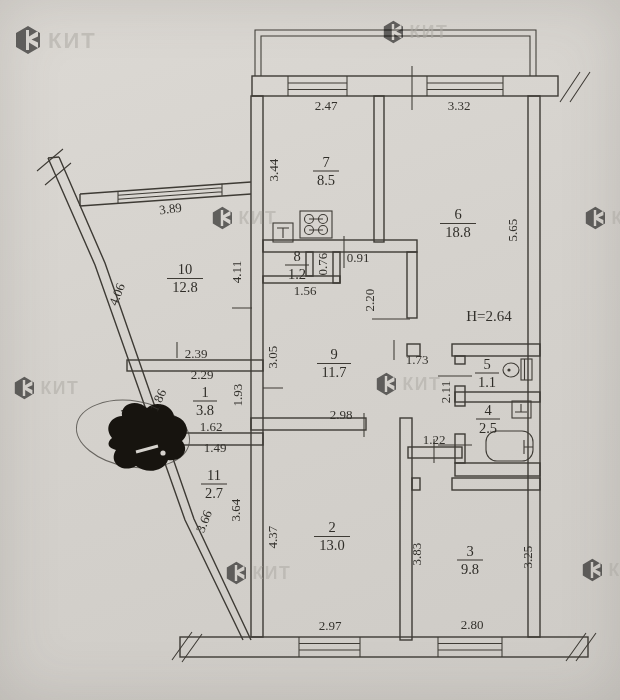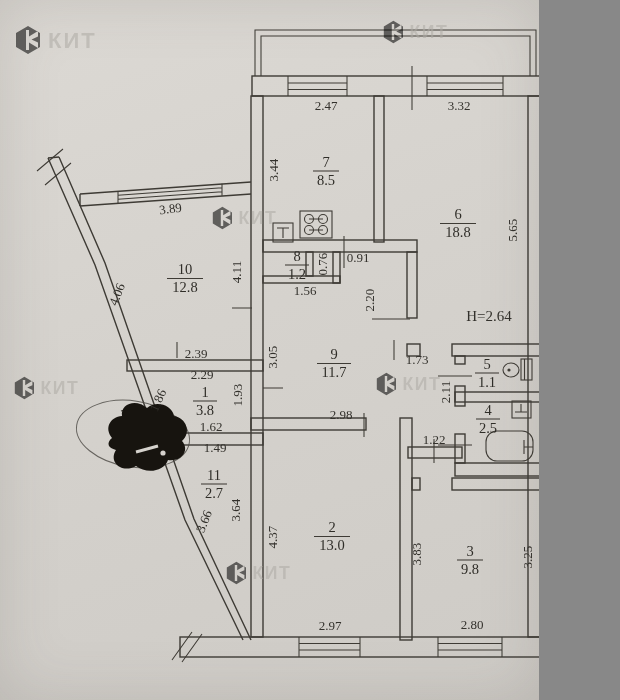--- a/index.html
+++ b/index.html
@@ -1,17 +1,17 @@
 <!DOCTYPE html>
 <html><head>
 <meta charset="utf-8">
 <style>
   html,body{margin:0;padding:0;background:#888;}
   .screen{
-    width:539px;height:700px;position:relative;overflow:hidden;
+    width:620px;height:700px;position:relative;overflow:hidden;
     background:linear-gradient(160deg,#dcd9d4 0%,#d5d2cd 45%,#cecbc6 100%);
     box-shadow:inset 0 0 60px rgba(90,85,75,.18);
     font-family:"Liberation Serif", serif;
   }
   svg{position:absolute;left:0;top:0;}
   .w{fill:none;stroke:#3e3b35;stroke-width:1.4;}
   .tl{fill:none;stroke:#3e3b35;stroke-width:1.05;}
   .fx{fill:none;stroke:#3e3b35;stroke-width:1.1;}
   .dim{font:13px "Liberation Serif", serif;fill:#33312c;text-anchor:middle;}
   .rm{font:14.5px "Liberation Serif", serif;fill:#2f2d28;text-anchor:middle;}

